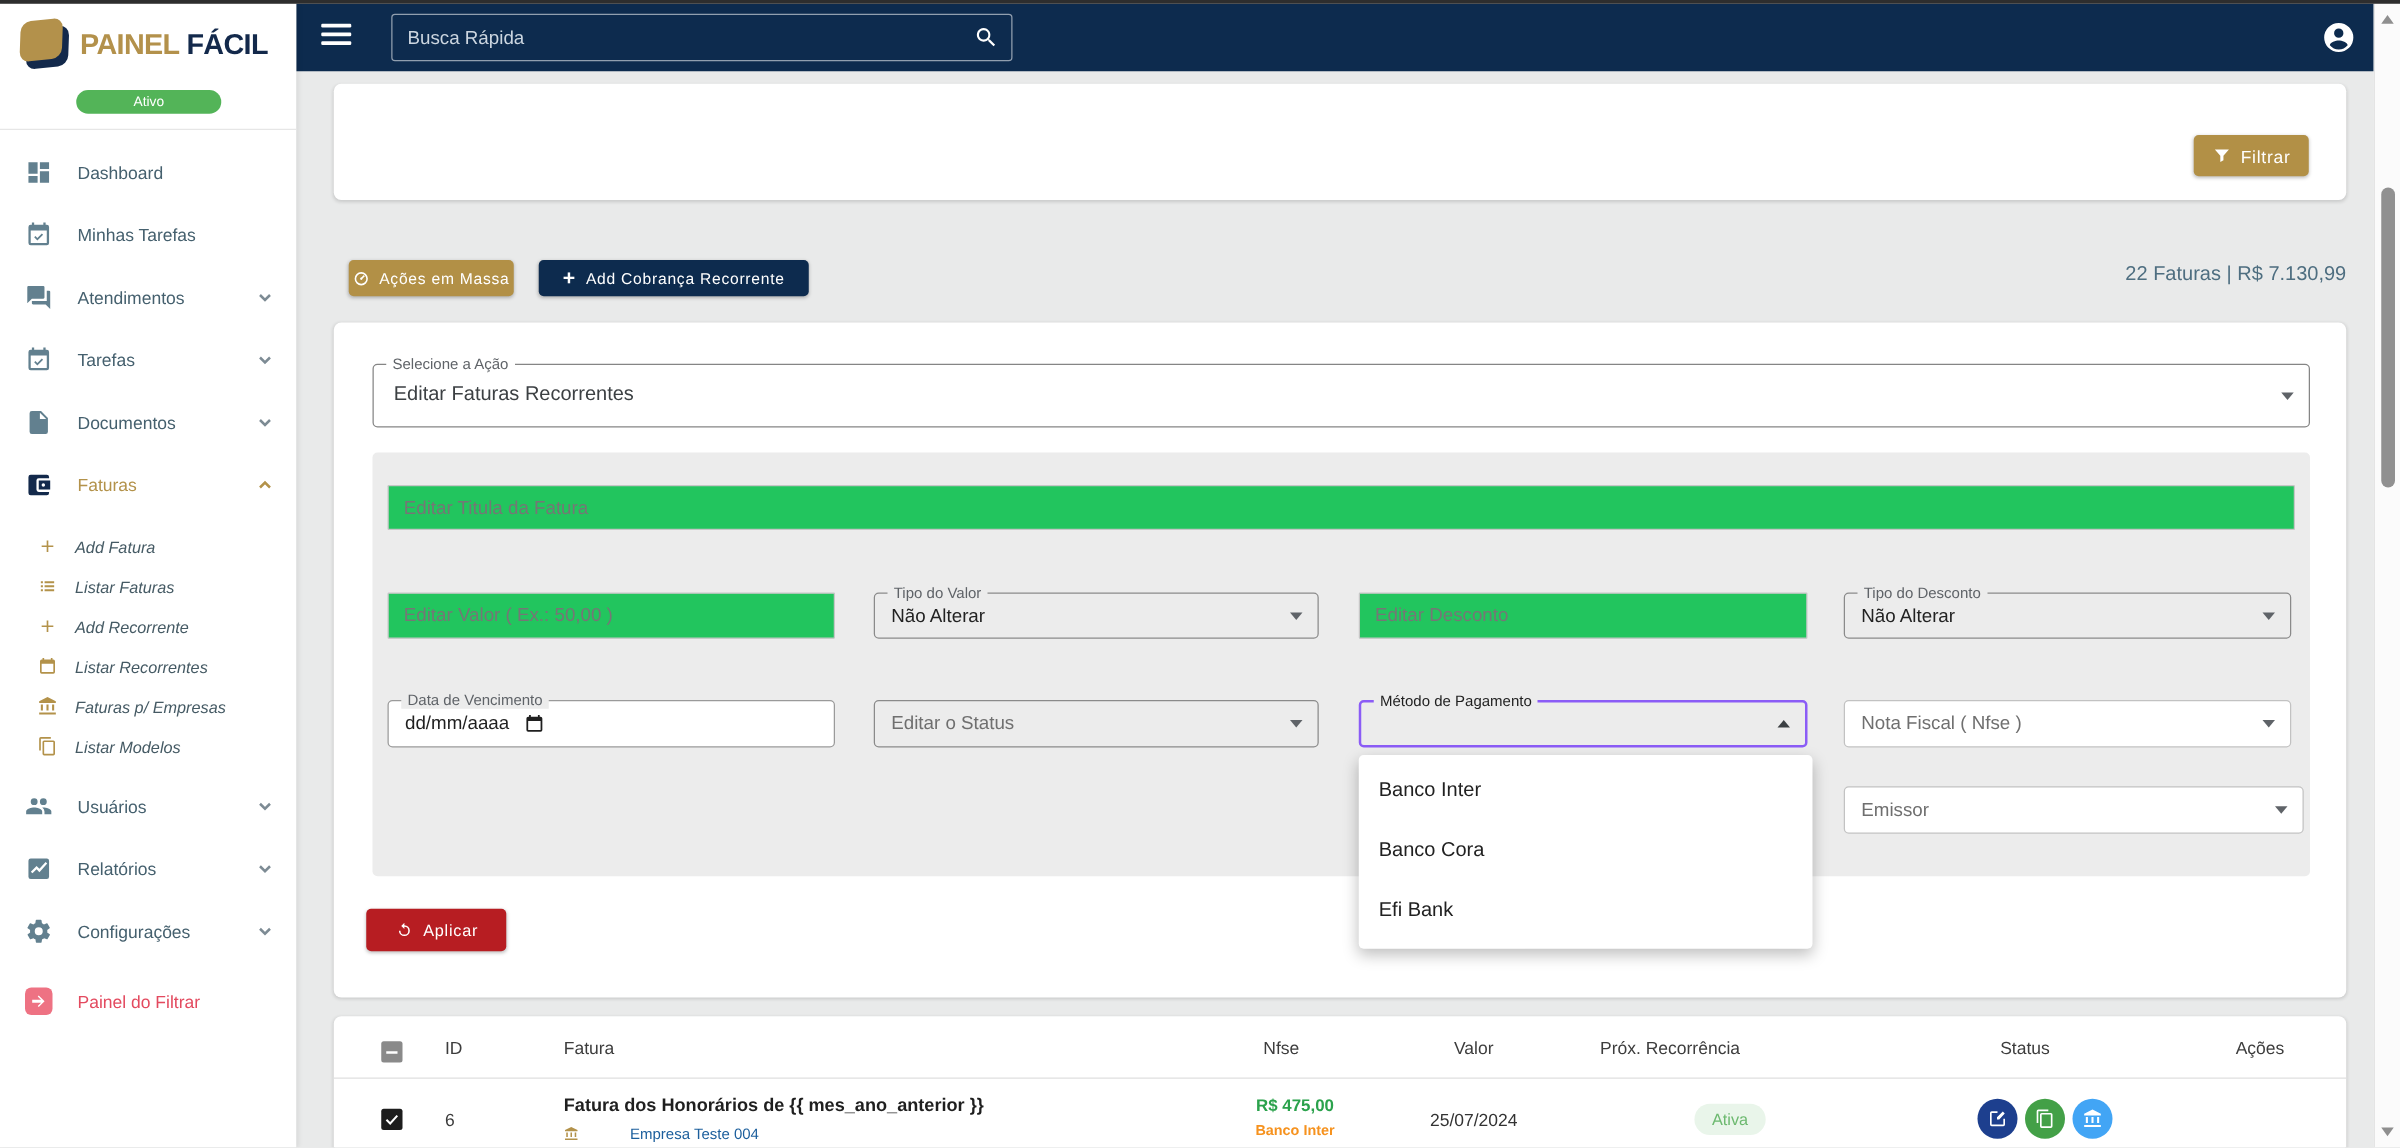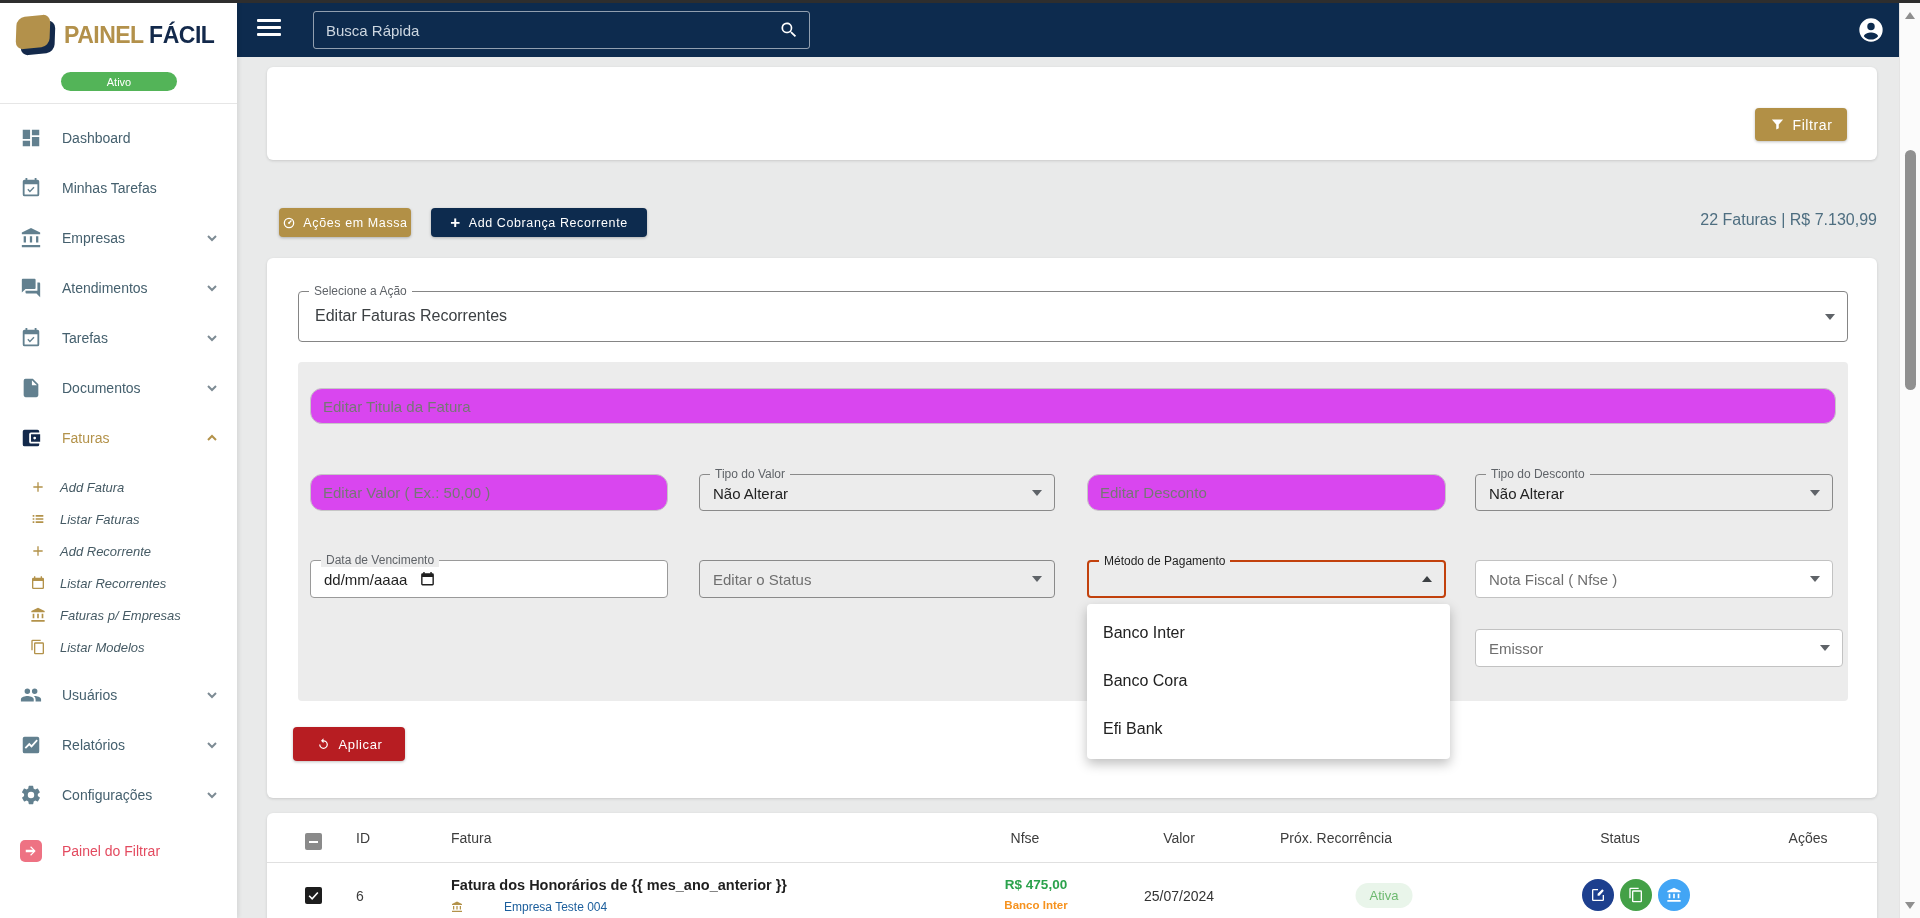--- a/index.html
+++ b/index.html
@@ -89,30 +89,30 @@
   .mui-value { font-size:15.5px; color:#3c4043; }
   .caret { position:absolute; right:12px; top:50%; margin-top:-3px; width:0; height:0;
     border-left:5px solid transparent; border-right:5px solid transparent; border-top:6px solid #5f6368; }
   .caret.up { border-top:none; border-bottom:6px solid #3c4043; }
 
   .action-select { left:31px; top:33px; width:1550px; height:51px; border:1px solid #858585; background:#fff; cursor:pointer; }
   .action-select .mui-label { background:#fff; }
   .action-select .mui-value { position:absolute; left:16px; top:15px; font-size:16px; }
 
   .gray-panel { position:absolute; left:31px; top:104px; width:1550px; height:339px; background:#ececec; border-radius:4px; }
-  .t-input { position:absolute; background:#d946ef; border:1px solid #c6c6c6; border-radius:12px; }
+  .t-input { position:absolute; background:#22c55e; border:1px solid #c6c6c6; border-radius:1px; }
   .t-input input { width:100%; height:100%; border:none; outline:none; background:transparent; padding:0 12px;
     font-size:15px; color:#333; font-family:"Liberation Sans", sans-serif; }
   .t-input input::placeholder { color:#767676; opacity:1; }
   .sel { position:absolute; border:1px solid #8a8a8a; border-radius:4px; background:transparent; cursor:pointer; }
   .sel .mui-label { background:#ececec; }
   .sel .sel-text { position:absolute; left:13px; top:50%; transform:translateY(-50%); font-size:15px; color:#222; }
   .sel .sel-text.ph { color:#6f6f6f; }
   .sel.white { background:#fff; border-color:#c2c2c2; }
-  .sel.focused { border:2px solid #c2410c; }
+  .sel.focused { border:2px solid #8b5cf6; }
   .sel.focused .mui-label { color:#1f1f1f; }
 
   .date-field { position:absolute; background:#fff; border:1px solid #9a9a9a; border-radius:4px; cursor:pointer; }
   .date-field .mui-label { background:#ececec; }
   .date-field .d-val { position:absolute; left:13px; top:50%; transform:translateY(-50%); font-size:15px; color:#1f1f1f; }
   .date-field .cal { position:absolute; left:108px; top:50%; transform:translateY(-50%); width:17px; height:17px; }
   .date-field .cal svg { width:17px; height:17px; fill:#1f1f1f; }
 
   .menu { position:absolute; left:820px; top:346px; width:363px; height:155px; background:#fff; border-radius:4px;
     box-shadow:0 5px 12px rgba(0,0,0,0.25); z-index:30; padding-top:5px; }
@@ -171,29 +171,20 @@
         <span class="lbl">Dashboard</span>
       </div>
       <div class="nav-item">
         <span class="ni-icon"><svg viewBox="0 0 24 24">
               <path d="M19 3h-1V1h-2v2H8V1H6v2H5a2 2 0 0 0-2 2v14a2 2 0 0 0 2 2h14a2 2 0 0 0 2-2V5a2 2 0 0 0-2-2zm0 16H5V8h14v11zm-8.2-2.2l-2.8-2.8 1.1-1.1 1.7 1.7 3.9-3.9 1.1 1.1-5 5z"></path>
             </svg></span>
         <span class="lbl">Minhas Tarefas</span>
       </div>
       <div class="nav-item">
         <span class="ni-icon"><svg viewBox="0 0 24 24">
-              <path d="M4 10h2.5v7H4zM10.75 10h2.5v7h-2.5zM2 19.5h20V22H2zM17.5 10H20v7h-2.5zM12 1L2 6v2h20V6z"></path>
-            </svg></span>
-        <span class="lbl">Empresas</span>
-        <span class="chev"><svg viewBox="0 0 14 14">
-              <polyline points="3,5 7,9 11,5"></polyline>
-            </svg></span>
-      </div>
-      <div class="nav-item">
-        <span class="ni-icon"><svg viewBox="0 0 24 24">
               <path d="M21 6h-2v9H6v2a1 1 0 0 0 1 1h11l4 4V7a1 1 0 0 0-1-1zM17 12V3a1 1 0 0 0-1-1H3a1 1 0 0 0-1 1v14l4-4h10a1 1 0 0 0 1-1z"></path>
             </svg></span>
         <span class="lbl">Atendimentos</span>
         <span class="chev"><svg viewBox="0 0 14 14">
               <polyline points="3,5 7,9 11,5"></polyline>
             </svg></span>
       </div>
       <div class="nav-item">
         <span class="ni-icon"><svg viewBox="0 0 24 24">
               <path d="M19 3h-1V1h-2v2H8V1H6v2H5a2 2 0 0 0-2 2v14a2 2 0 0 0 2 2h14a2 2 0 0 0 2-2V5a2 2 0 0 0-2-2zm0 16H5V8h14v11zm-8.2-2.2l-2.8-2.8 1.1-1.1 1.7 1.7 3.9-3.9 1.1 1.1-5 5z"></path>

